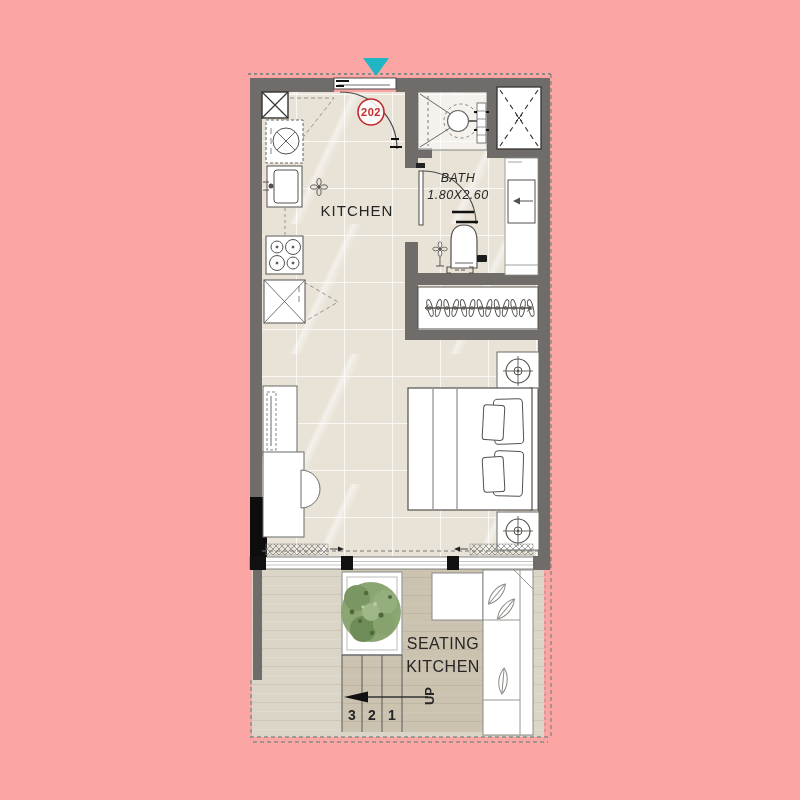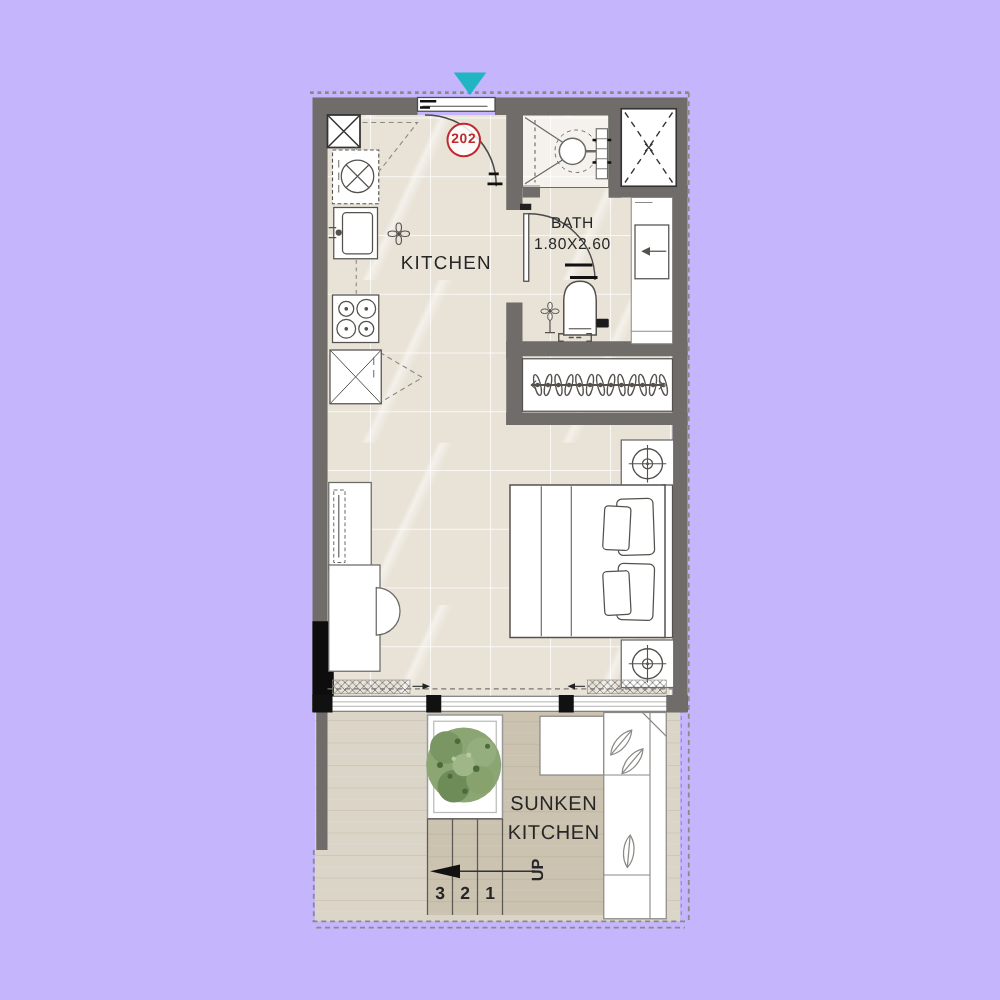--- a/index.html
+++ b/index.html
@@ -2,21 +2,21 @@
 <html style="--wall: #6f6c69; --tile: #e9e3d7; --wood: #dbd5c8; --sunken-floor: #cbc2b0; --accent-teal: #1fb5c2; --unit-red: #c2292e; --line: #55524e; --tree-green: #86a06c; --column-black: #0d0d0d;"><head>
 <meta charset="utf-8">
 <style>
   :root{
     --wall:#6f6c69; --tile:#e9e3d7; --wood:#dbd5c8; --sunken-floor:#cbc2b0;
     --accent-teal:#1fb5c2; --unit-red:#c2292e; --line:#55524e;
     --tree-green:#86a06c; --column-black:#0d0d0d; --fixture-white:#ffffff;
     --text:#262626;
   }
   html,body{margin:0;padding:0;background:#fff;}
-  .plan{position:relative;width:800px;height:800px;background:#c4b5fd;overflow:hidden;
+  .plan{position:relative;width:800px;height:800px;background:#fca5a5;overflow:hidden;
         font-family:"Liberation Sans",sans-serif;color:var(--text);}
   .abs{position:absolute;}
   .wall{position:absolute;background:var(--wall);}
   .floor-tile{position:absolute;background-color:var(--tile);
     background-image:linear-gradient(to right,rgba(255,255,255,.75) 1px,transparent 1px),
                      linear-gradient(to bottom,rgba(255,255,255,.75) 1px,transparent 1px),
                      linear-gradient(115deg,transparent 46%,rgba(255,255,255,.5) 48%,transparent 52%);
     background-size:48px 47px,48px 47px,160px 130px;background-position:-14px 2px;}
   .floor-wood{position:absolute;background-color:var(--wood);
     background-image:linear-gradient(to bottom,rgba(255,255,255,.35) 1px,transparent 1px),
@@ -304,28 +304,28 @@
       <use href="#leaf" transform="translate(497,594) rotate(40)"></use>
       <use href="#leaf" transform="translate(506,609) rotate(40)"></use>
       <use href="#leaf" transform="translate(503,681) rotate(5)"></use>
     </g>
   </svg>
 
   <div class="label unit-number" style="left:371px;top:112px;">202</div>
 
   <div class="label room-label" style="left:357px;top:211px;">KITCHEN</div>
 
-  <div class="label bath-label" style="left:458px;top:187px;">
+  <div class="label bath-label" style="left:458px;top:187px;font-style:italic;">
     <span>BATH</span><br>
     <span>1.80X2.60</span>
   </div>
 
 
   <div class="label sunken-label" style="left:443px;top:655px;">
-    <span>SUNKEN</span><br>
+    <span>SEATING</span><br>
     <span>KITCHEN</span>
   </div>
 
   <div class="label step-num" style="left:352px;top:715px;">3</div>
   <div class="label step-num" style="left:372px;top:715px;">2</div>
   <div class="label step-num" style="left:392px;top:715px;">1</div>
 
   <div class="label up-label" style="left:430px;top:696px;">UP</div>
 </div>
 

